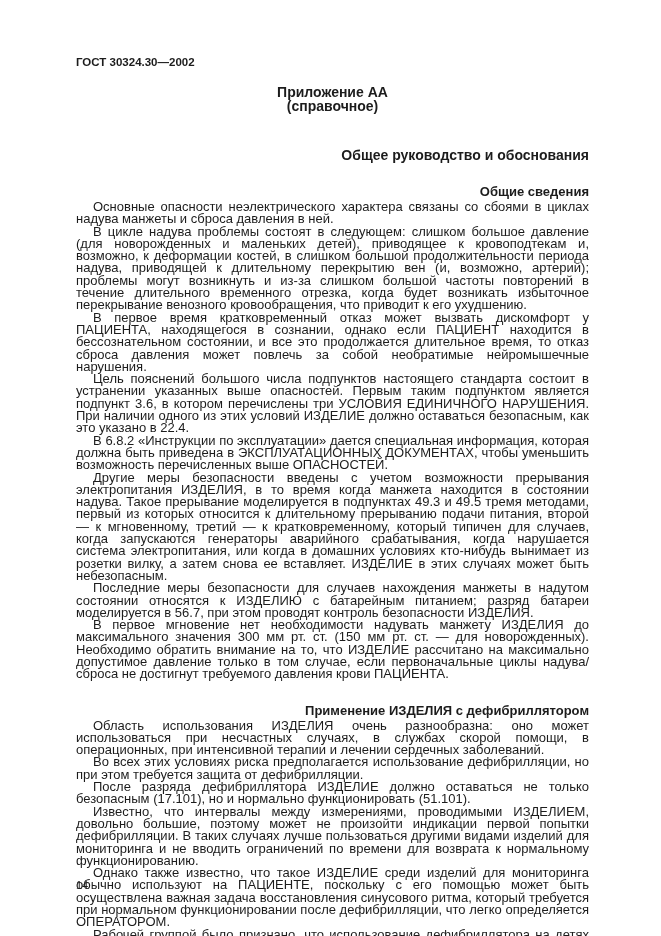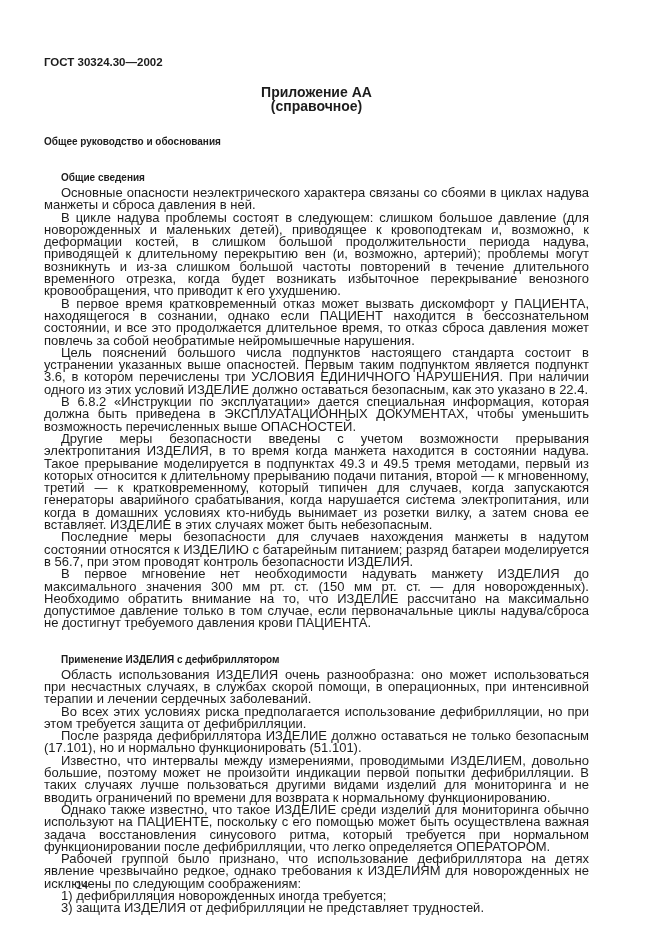--- a/index.html
+++ b/index.html
@@ -6,49 +6,49 @@
   html, body { background: #e8e8e8; }
   body {
     width: 661px; height: 936px;
     font-family: "Liberation Sans", sans-serif;
     color: #1c1c1c;
   }
   .page {
     position: relative;
     width: 661px; height: 936px;
     background: #ffffff;
-    padding: 56px 72px 0 44px;
+    padding: 56px 72px 0 76px;
     overflow: hidden;
   }
   .doc-header {
     font-weight: bold;
     font-size: 11.5px;
     line-height: 13px;
     margin-bottom: 16px;
     text-align: left;
   }
   .annex-title, .annex-subtitle {
     text-align: center;
     font-weight: bold;
     font-size: 14px;
     line-height: 14px;
   }
   .main-title {
-    text-align: left;
+    text-align: right;
     font-weight: bold;
-    font-size: 10px;
+    font-size: 14px;
     line-height: 13px;
-    margin-top: 22px;
+    margin-top: 36px;
   }
   .section-heading {
     font-weight: bold;
-    font-size: 10px;
+    font-size: 13px;
     line-height: 13px;
     text-indent: 17px;
-    text-align: left;
+    text-align: right;
     margin-top: 23px;
     margin-bottom: 3px;
   }
   .section-heading.spaced {
     margin-bottom: 3px;
   }
   .para {
     font-size: 13px;
     line-height: 12.3px;
     text-align: justify;

